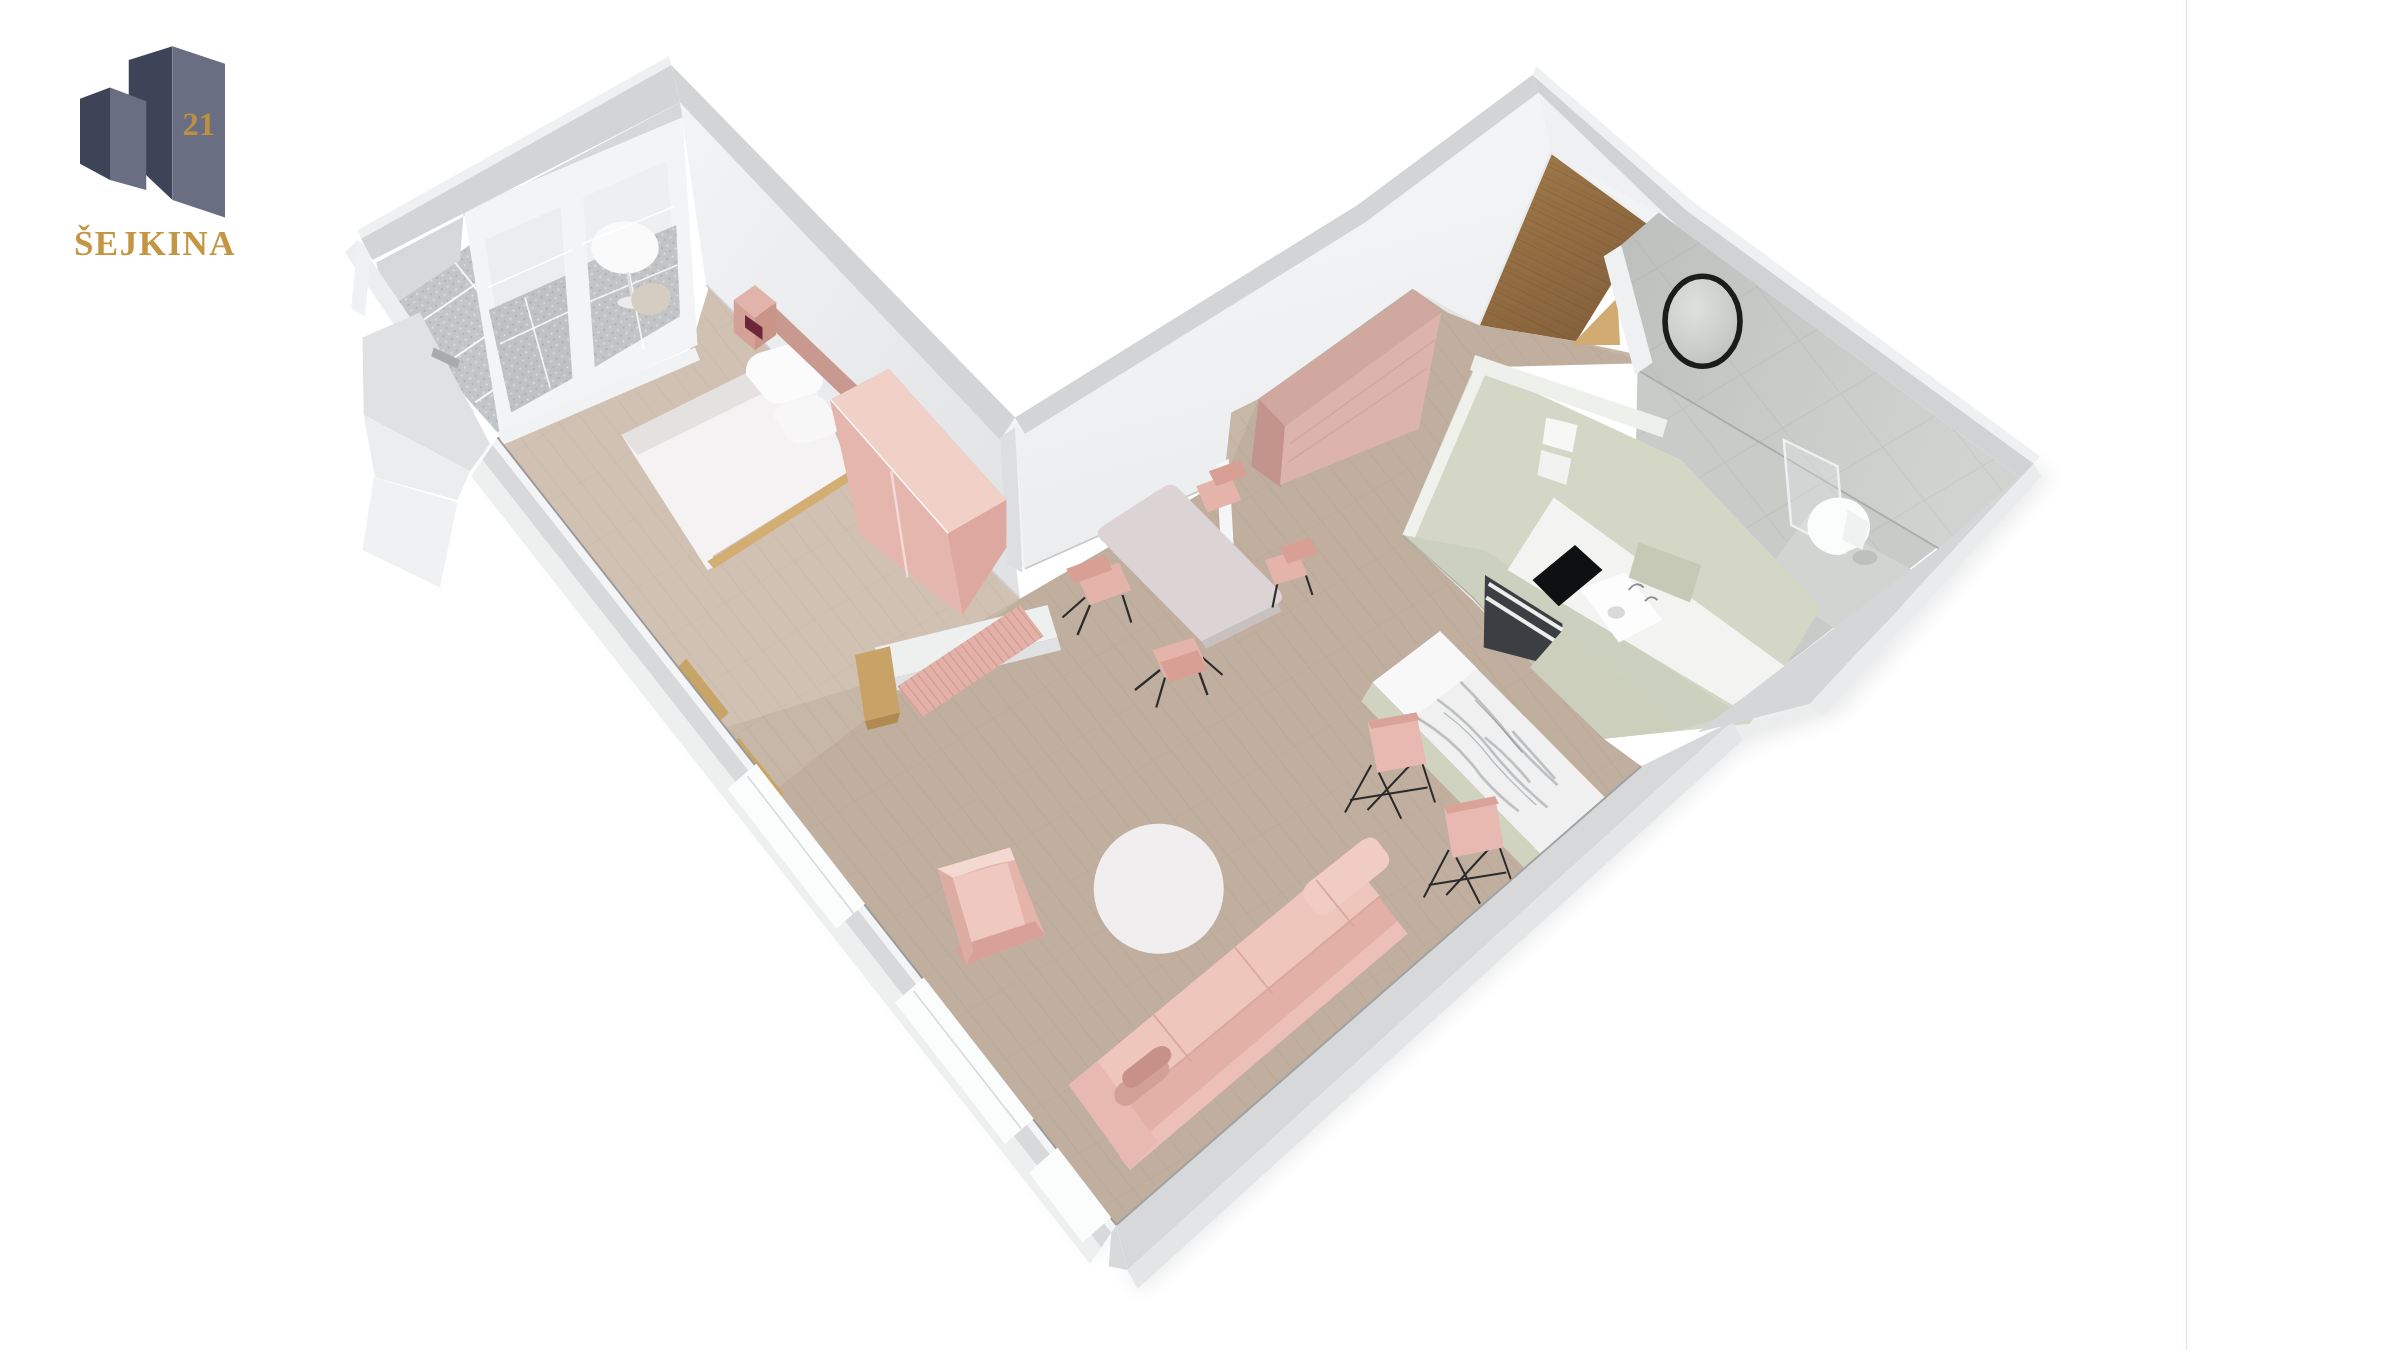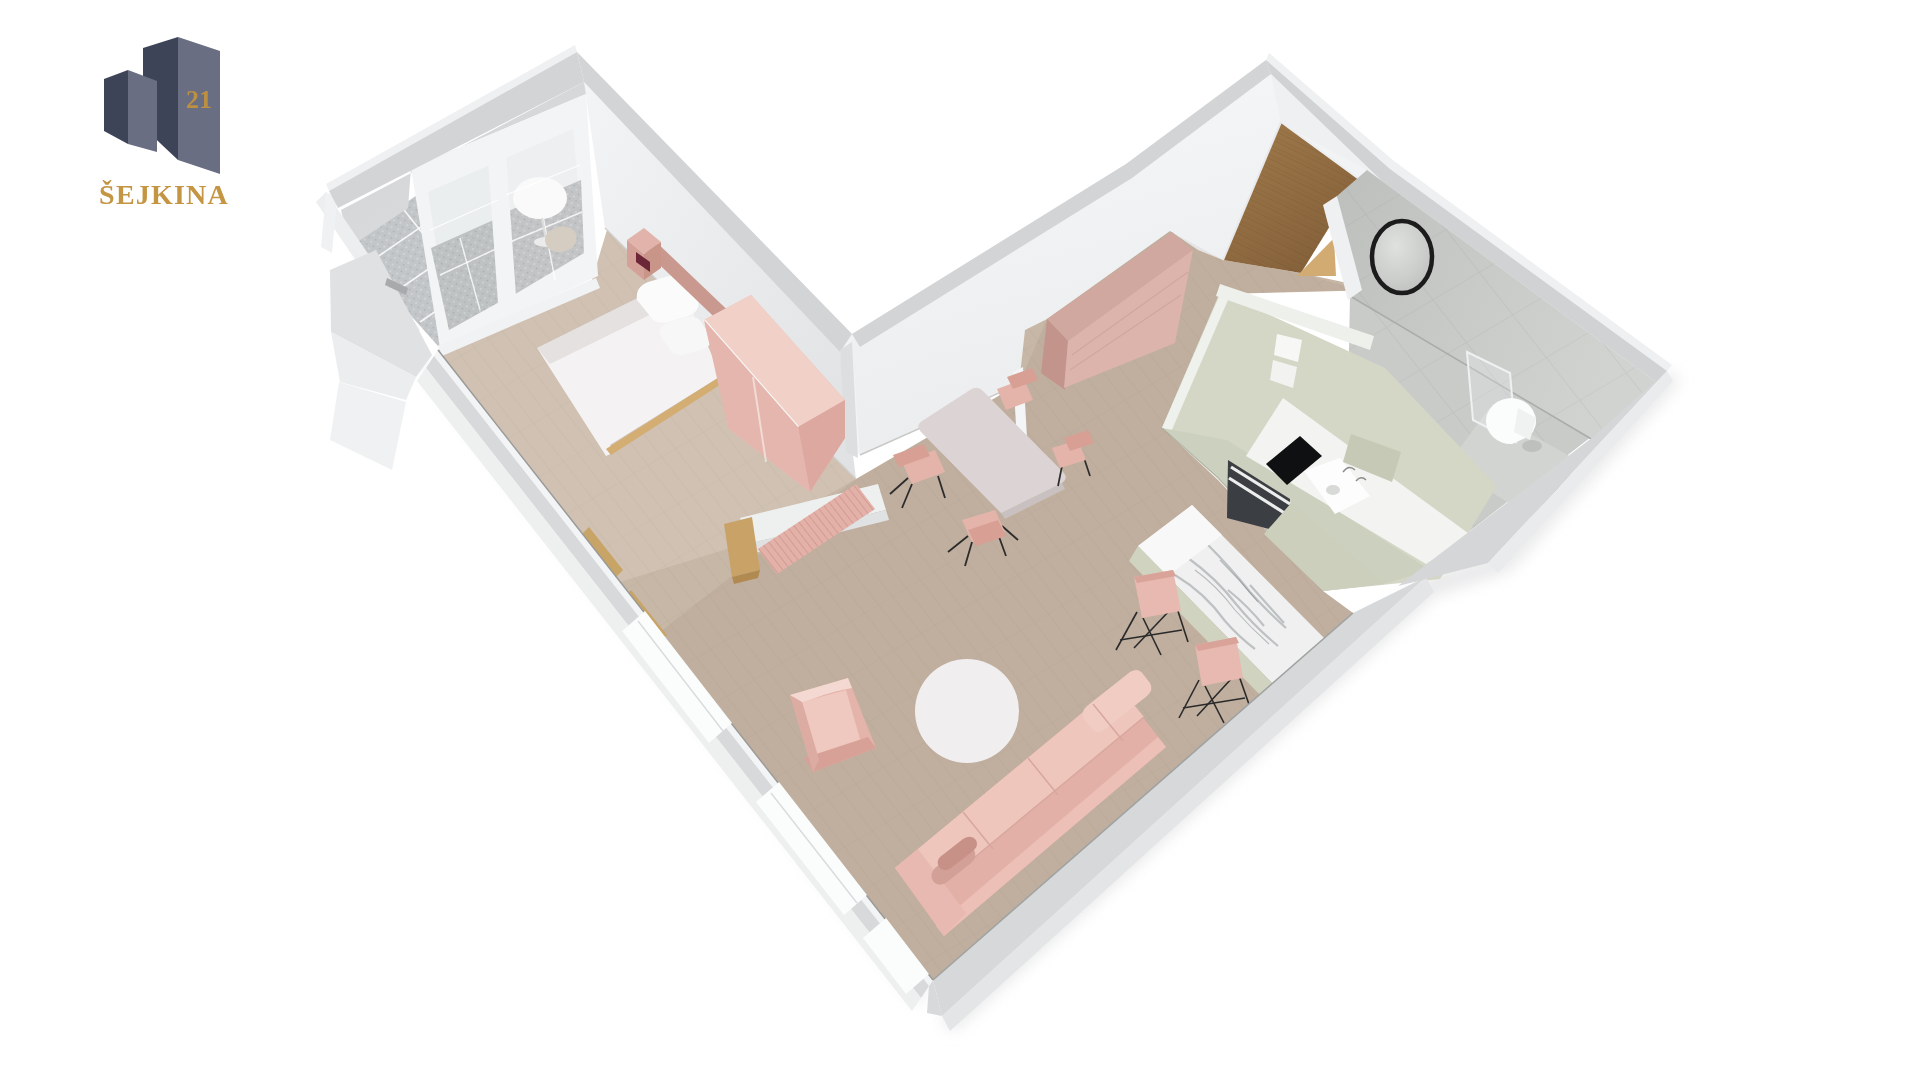--- a/index.html
+++ b/index.html
@@ -1,16 +1,16 @@
 <!DOCTYPE html>
 <html><head>
 <meta charset="utf-8">
 <style>
   html,body{margin:0;padding:0;background:#ffffff;}
-  #stage{position:relative;width:1749px;height:1080px;background:#a21caf;overflow:hidden;font-family:"Liberation Sans",sans-serif;margin-left:40px;}
+  #stage{position:relative;width:1749px;height:1080px;background:#a21caf;overflow:hidden;font-family:"Liberation Sans",sans-serif;}
 </style>
 </head>
 <body>
 <div id="stage">
 <svg width="1920" height="1080" viewBox="0 0 1920 1080" xmlns="http://www.w3.org/2000/svg">
 <defs>
   <linearGradient id="wallfaceNE" x1="0" y1="0" x2="1" y2="1">
     <stop offset="0" stop-color="#f3f4f5"></stop>
           <stop offset="1" stop-color="#dfe1e3"></stop>
   </linearGradient>

